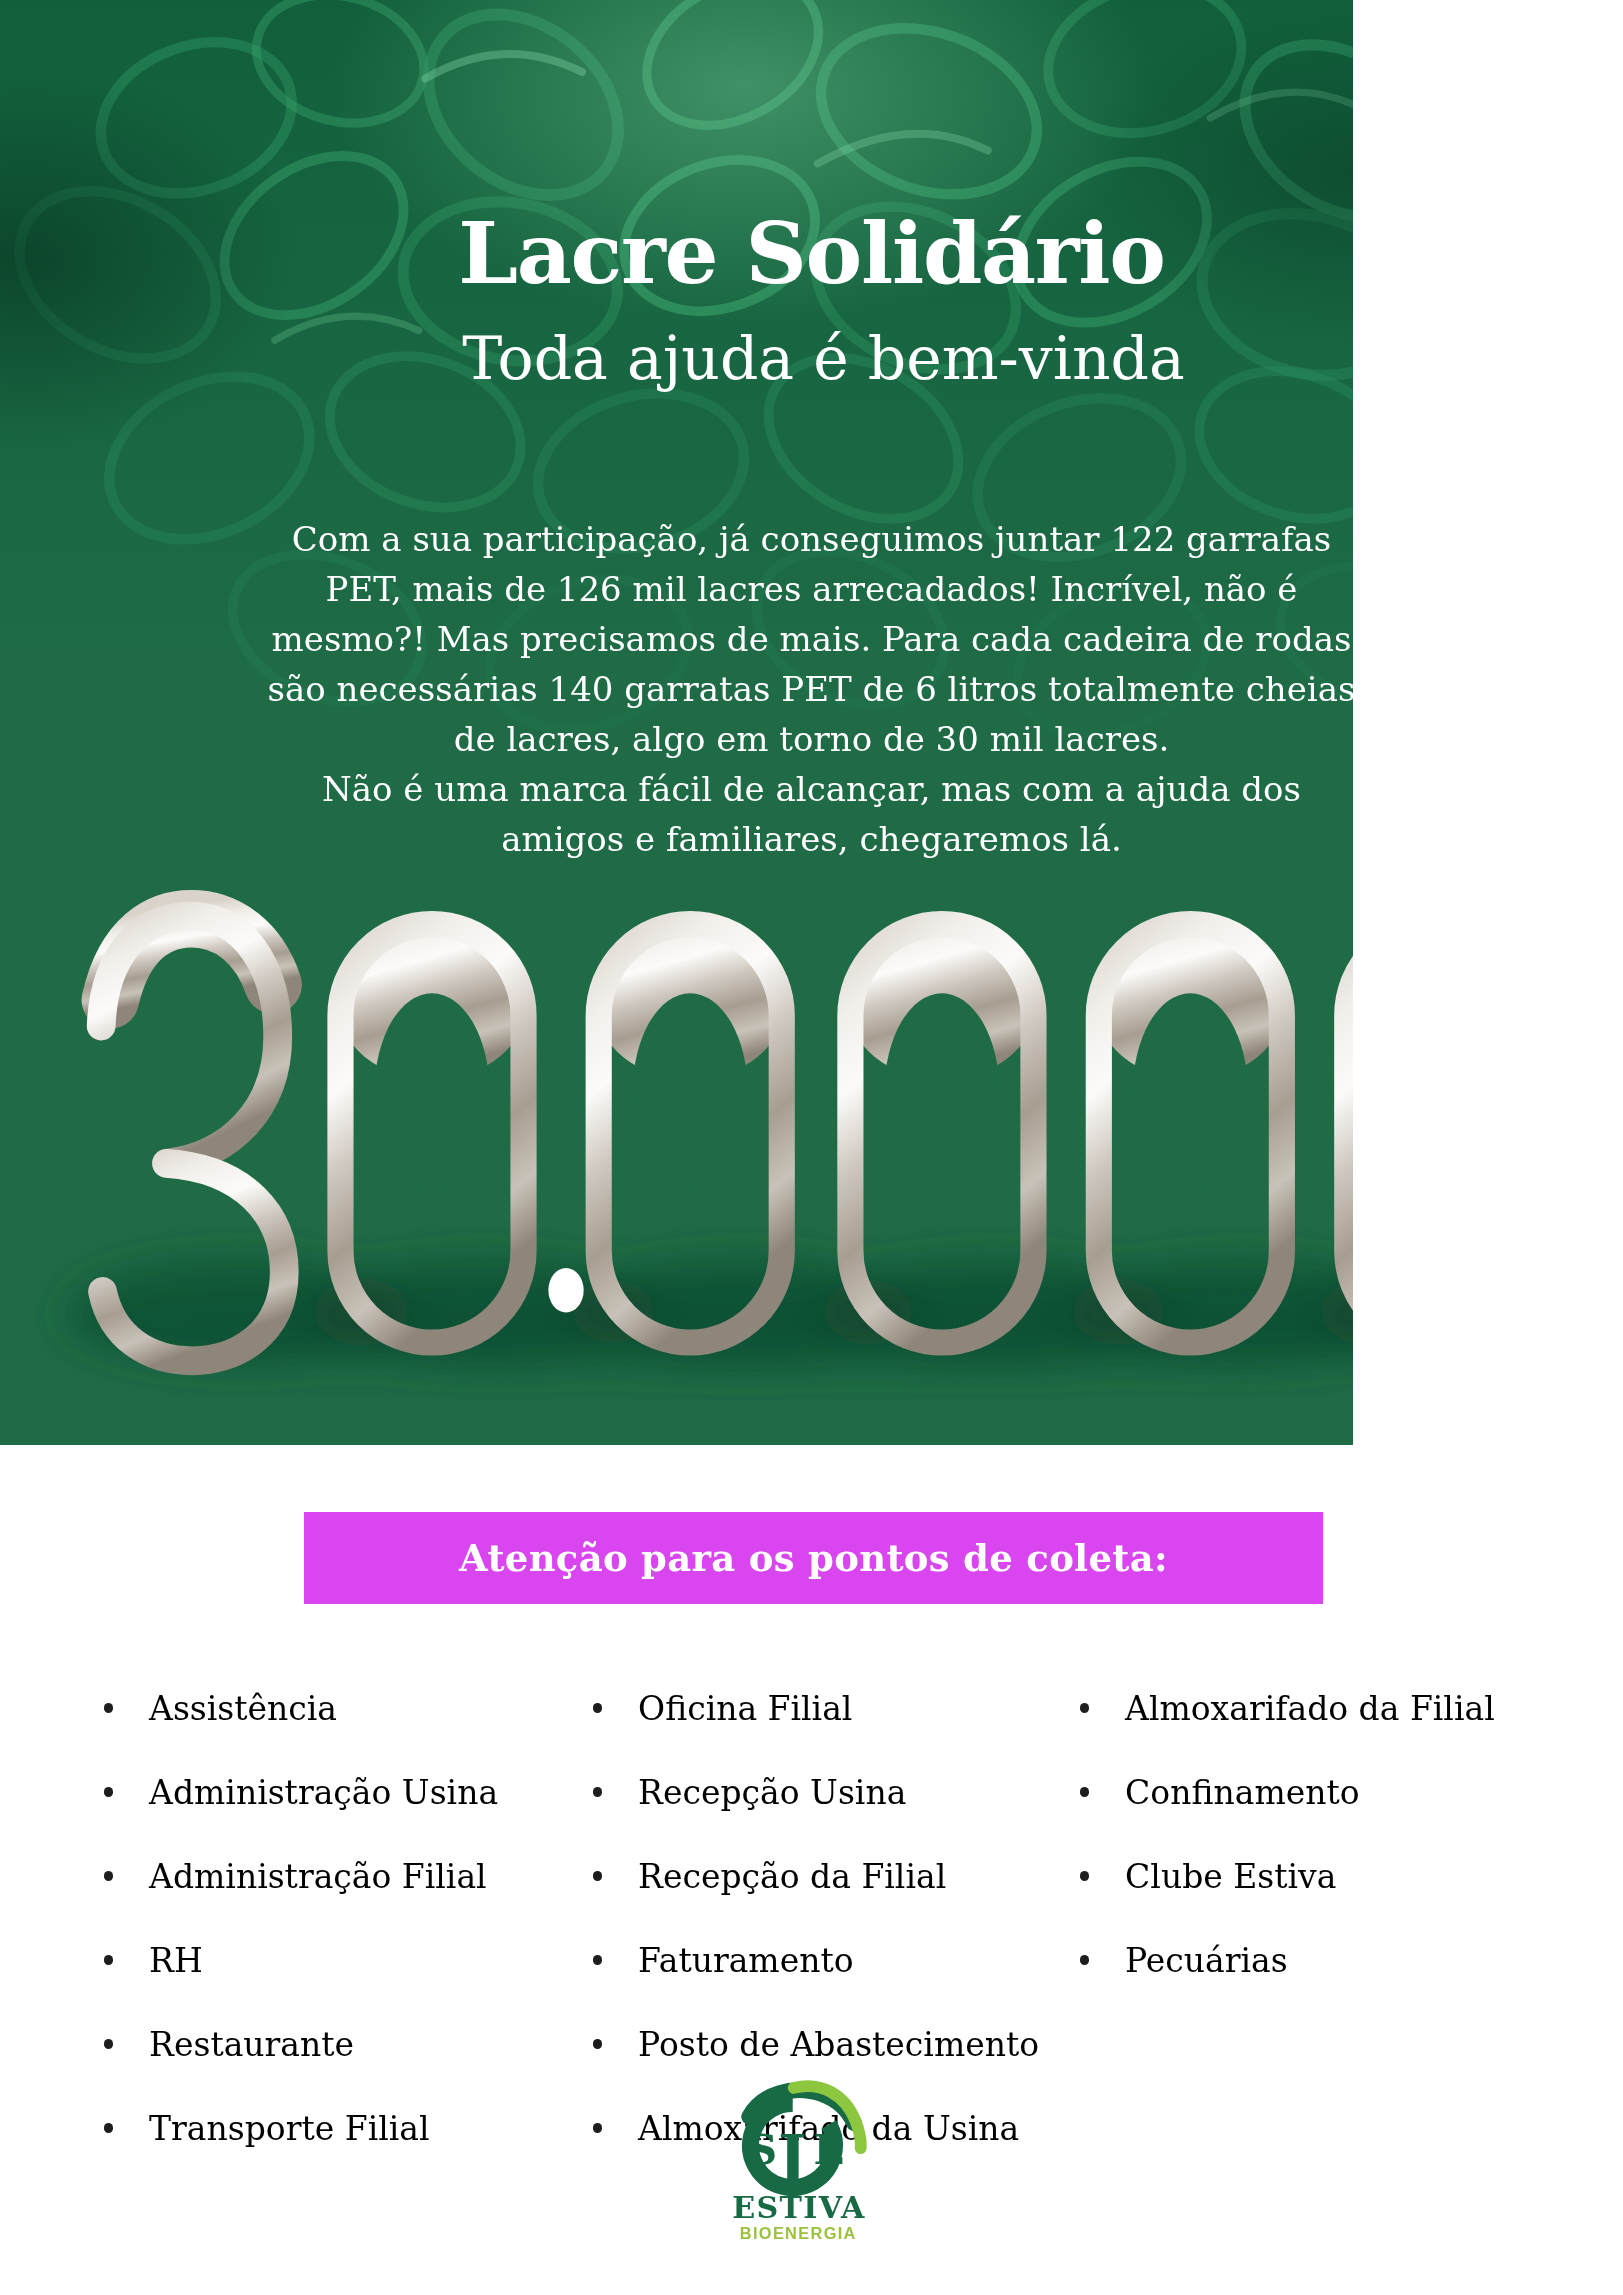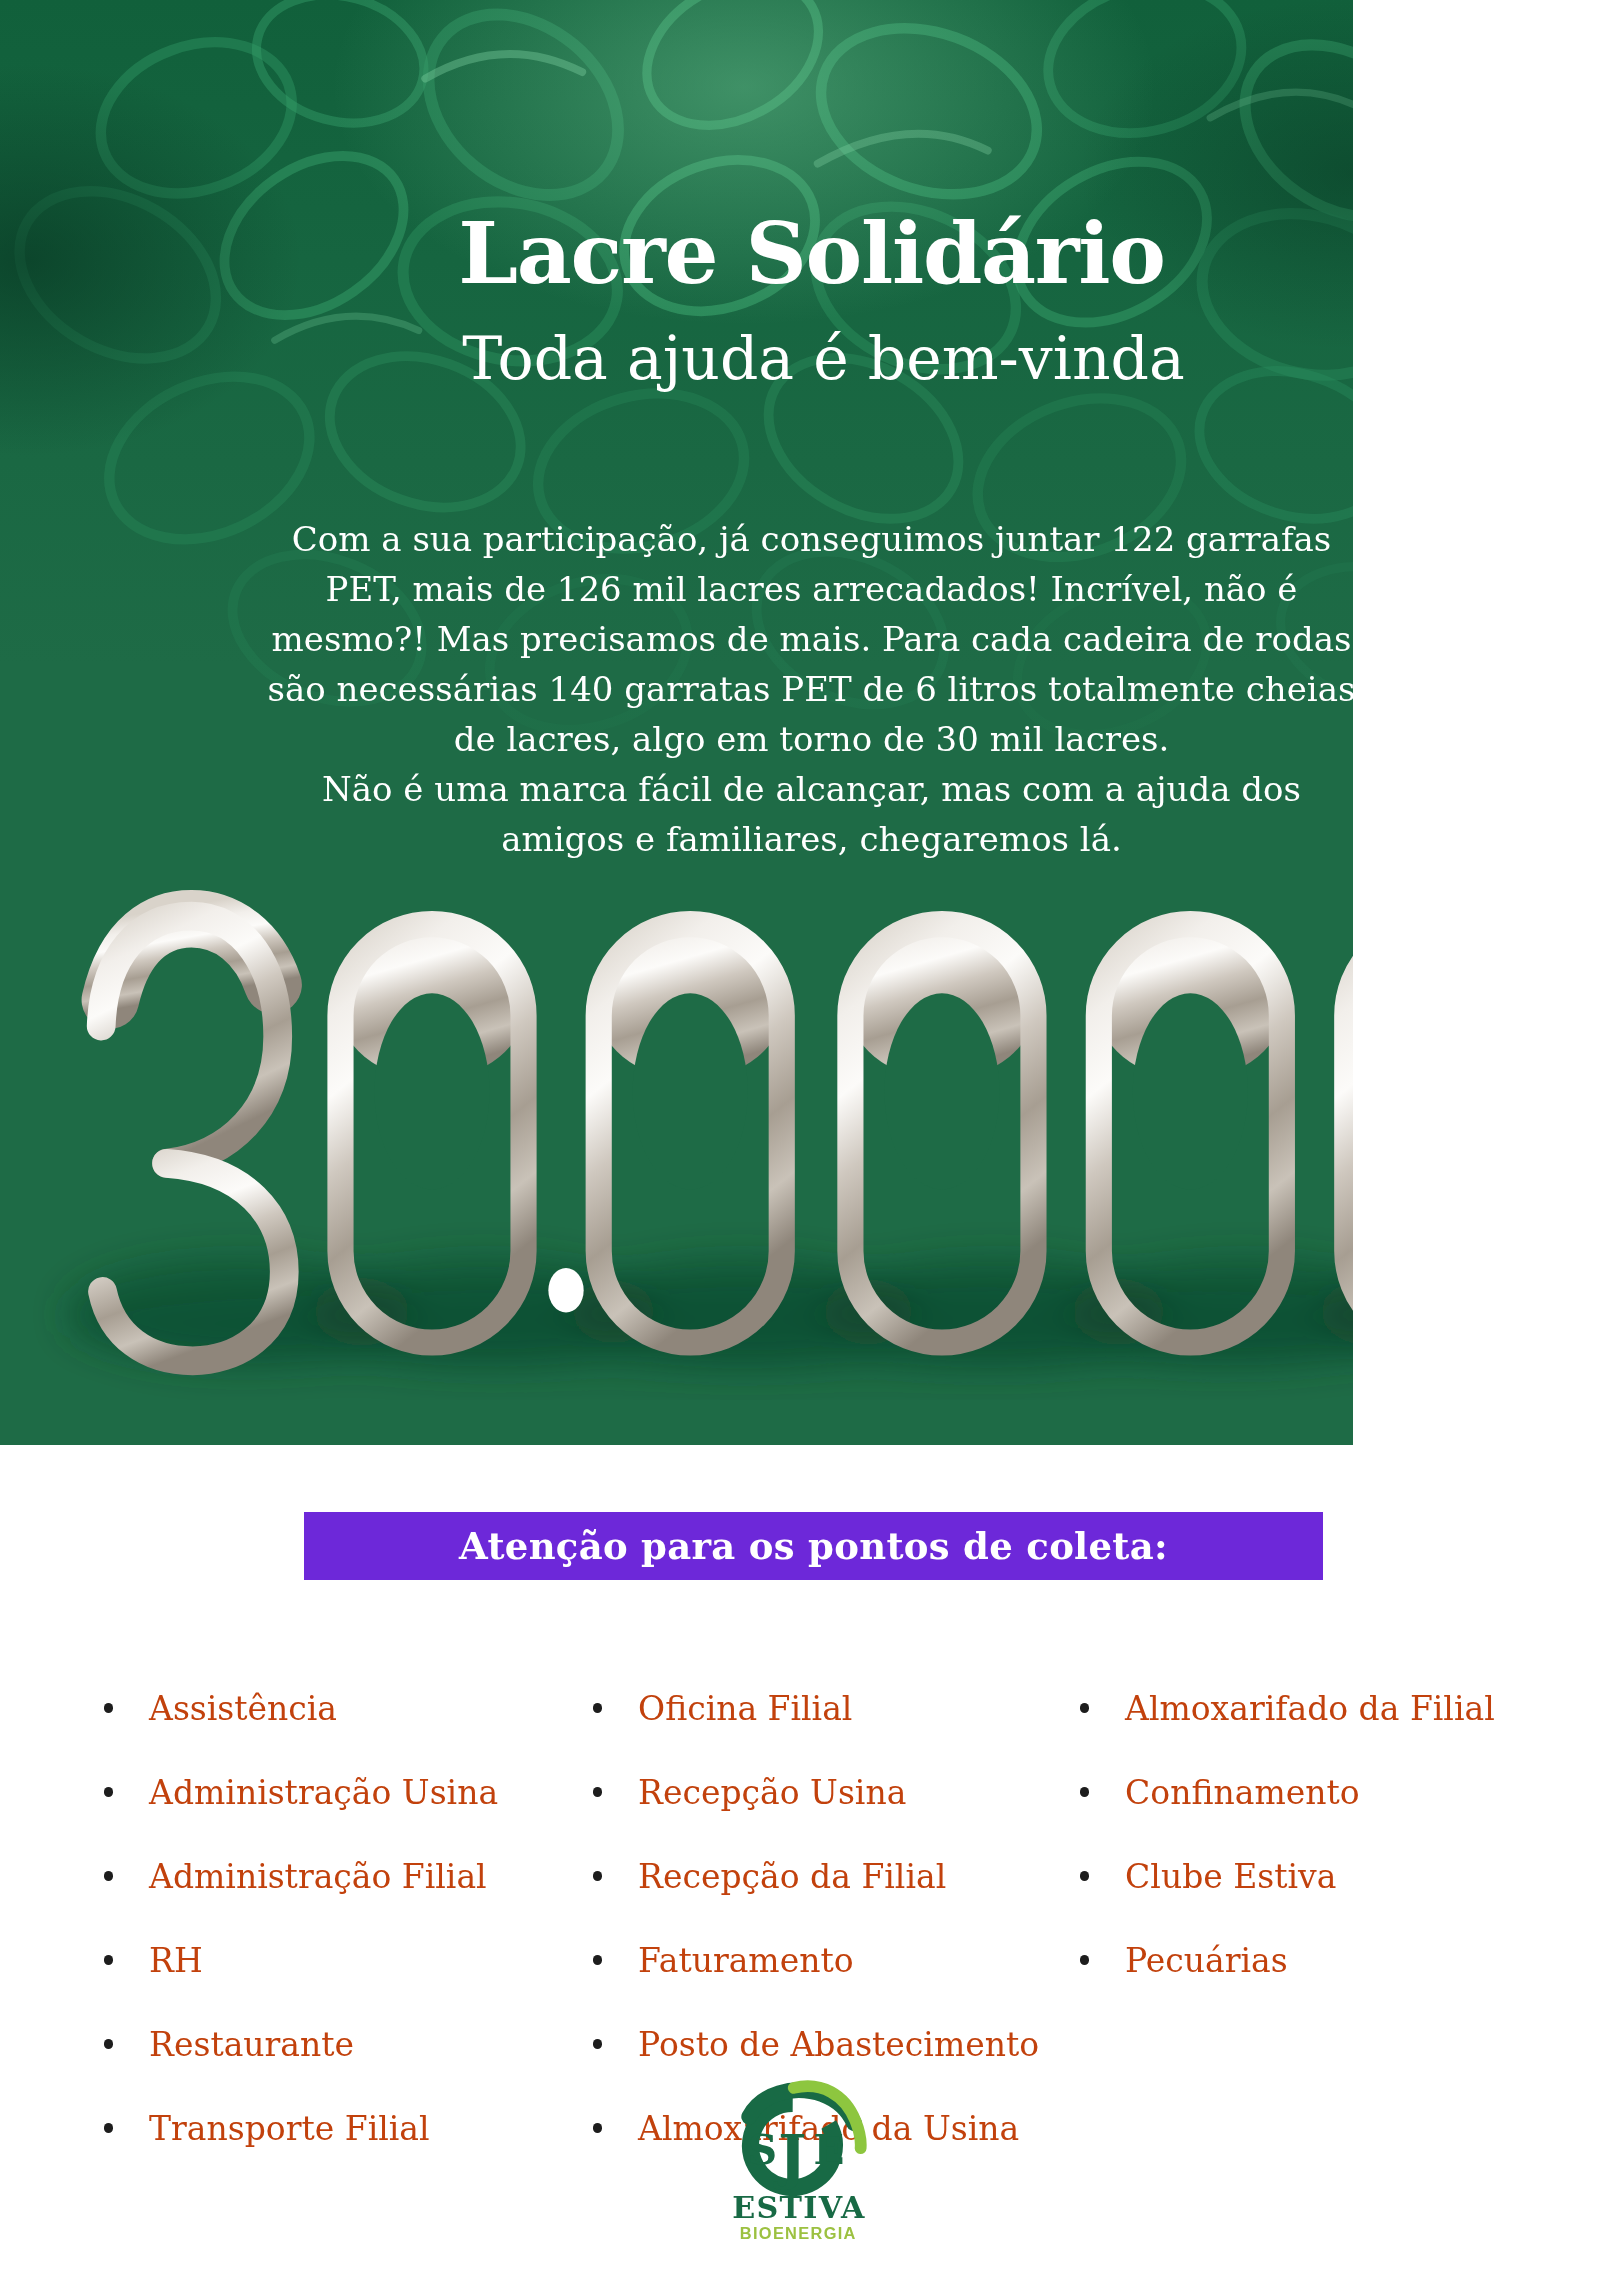--- a/index.html
+++ b/index.html
@@ -27,29 +27,29 @@
     background:linear-gradient(180deg, rgba(30,107,70,0) 0%, #1e6b46 82%);
   }
   .hero-text{position:absolute;left:0;width:1623px;z-index:4;text-align:center;color:#ffffff;}
   .title{top:204px;font-size:85px;font-weight:700;letter-spacing:-1.3px;line-height:98px;}
   .subtitle{top:322px;font-size:60px;font-weight:400;line-height:72px;padding-left:12px;}
   .paragraph{top:514px;font-size:34px;line-height:50px;font-weight:400;}
   .paragraph div{white-space:nowrap;}
   .counter-svg{position:absolute;left:0;top:877px;z-index:5;}
   
   .banner{
-    position:absolute;left:304px;top:1512px;width:1019px;height:68px;
-    background:#6d28d9;display:flex;align-items:center;justify-content:center;
+    position:absolute;left:304px;top:1512px;width:1019px;height:92px;
+    background:#d946ef;display:flex;align-items:center;justify-content:center;
   }
   .banner span{color:#ffffff;font-size:37px;font-weight:700;letter-spacing:0.3px;}
   .col{position:absolute;top:1666px;list-style:none;margin:0;padding:0;width:471px;}
   .col-1{left:98px;} .col-2{left:587px;} .col-3{left:1074px;}
   .col li{
     height:84px;display:flex;align-items:center;
-    color:#c2410c;font-size:33px;
+    color:#000000;font-size:33px;
   }
   .bullet{
     width:9.2px;height:9.2px;border-radius:50%;background:#1d1d1d;
     margin-left:5.9px;margin-right:36px;flex:0 0 auto;
   }
   .logo-svg{position:absolute;left:681px;top:2080px;}
 </style>
 </head>
 <body>
 

